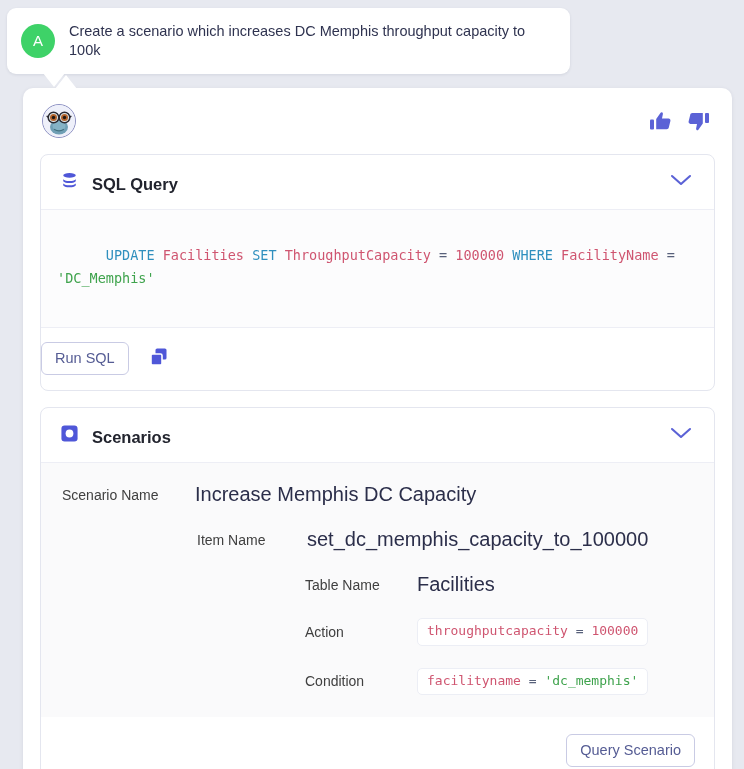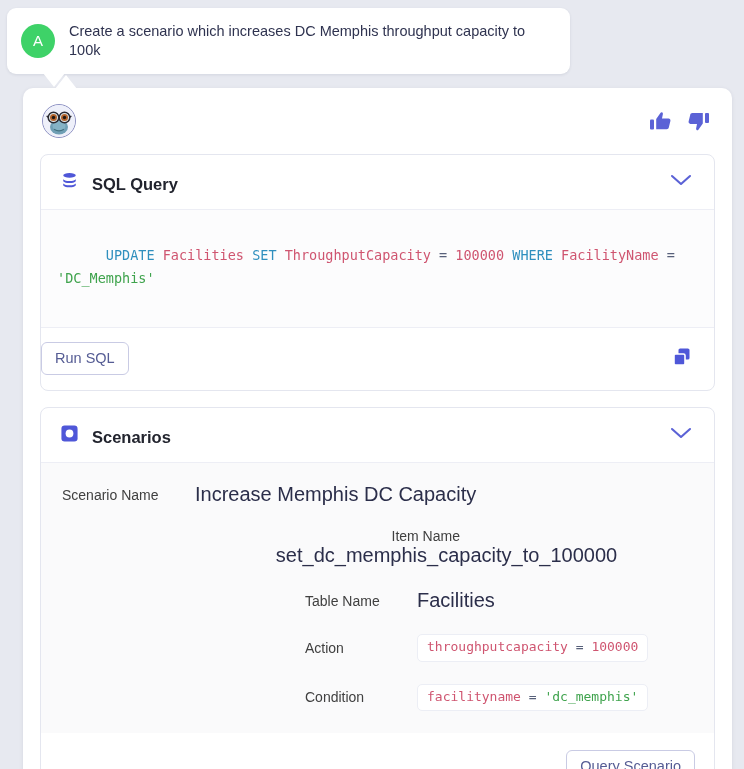--- a/index.html
+++ b/index.html
@@ -131,21 +131,21 @@
   }
   .kw  { color: #2f8fbe; text-align: right; }
   .id  { color: #cf5570; }
   .num { color: #cf5570; }
   .str { color: #3fa34d; }
   .op  { color: #57607a; }
 
   .sql-actions {
     display: flex;
     align-items: center;
-    justify-content: space-between;
+    justify-content: flex-start;
     gap: 17px;
     padding: 14px 19px 15px 0;
   }
   .btn-outline {
     border: 1px solid #c9cbe4;
     border-radius: 6px;
     background: #ffffff;
     color: #555c94;
     font-size: 14.5px;
     font-family: "Liberation Sans", sans-serif;
@@ -171,21 +171,21 @@
     color: #404040;
     font-size: 14px;
     flex: 0 0 auto;
   }
   .kv-value {
     font-size: 20px;
     color: #2e3152;
     text-align: center;
   }
   .lvl1 .kv-label { width: 136px; padding-left: 3px; }
-  .lvl2 { padding-left: 138px; flex-direction: column; }
+  .lvl2 { padding-left: 138px; }
   .lvl2 .kv-label { width: 110px; }
   .lvl3 { padding-left: 246px; }
   .lvl3 .kv-label { width: 112px; }
   .kv-value.dark { color: #2b2e4a; }
   .code-chip {
     font-family: "DejaVu Sans Mono", monospace;
     font-size: 13px;
     border: 1px solid #eceef5;
     border-radius: 5px;
     background: #ffffff;

